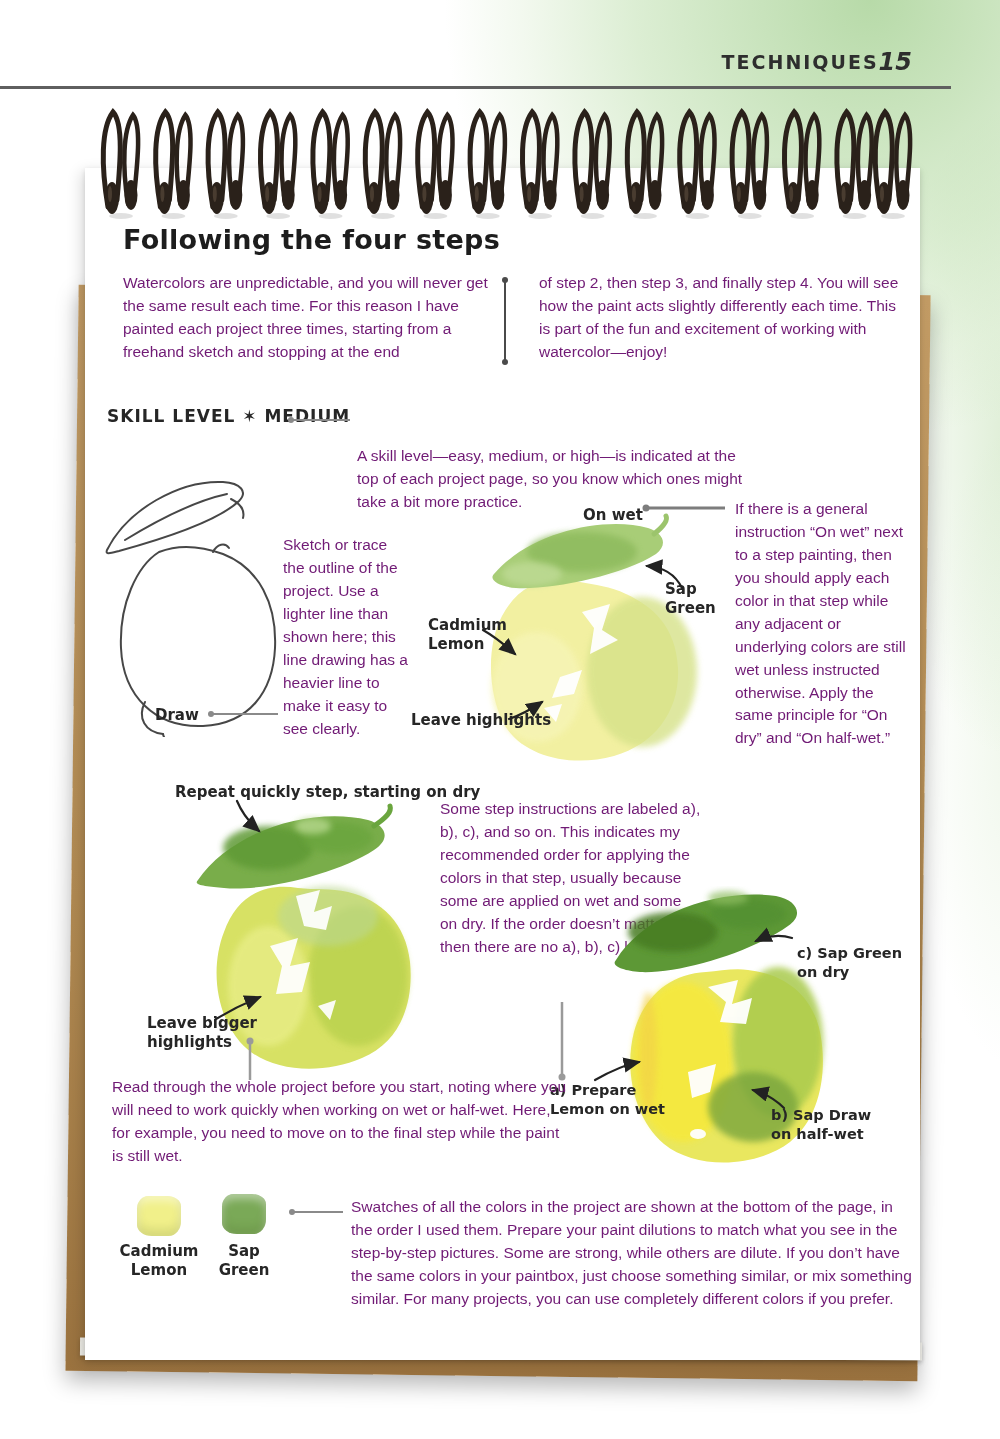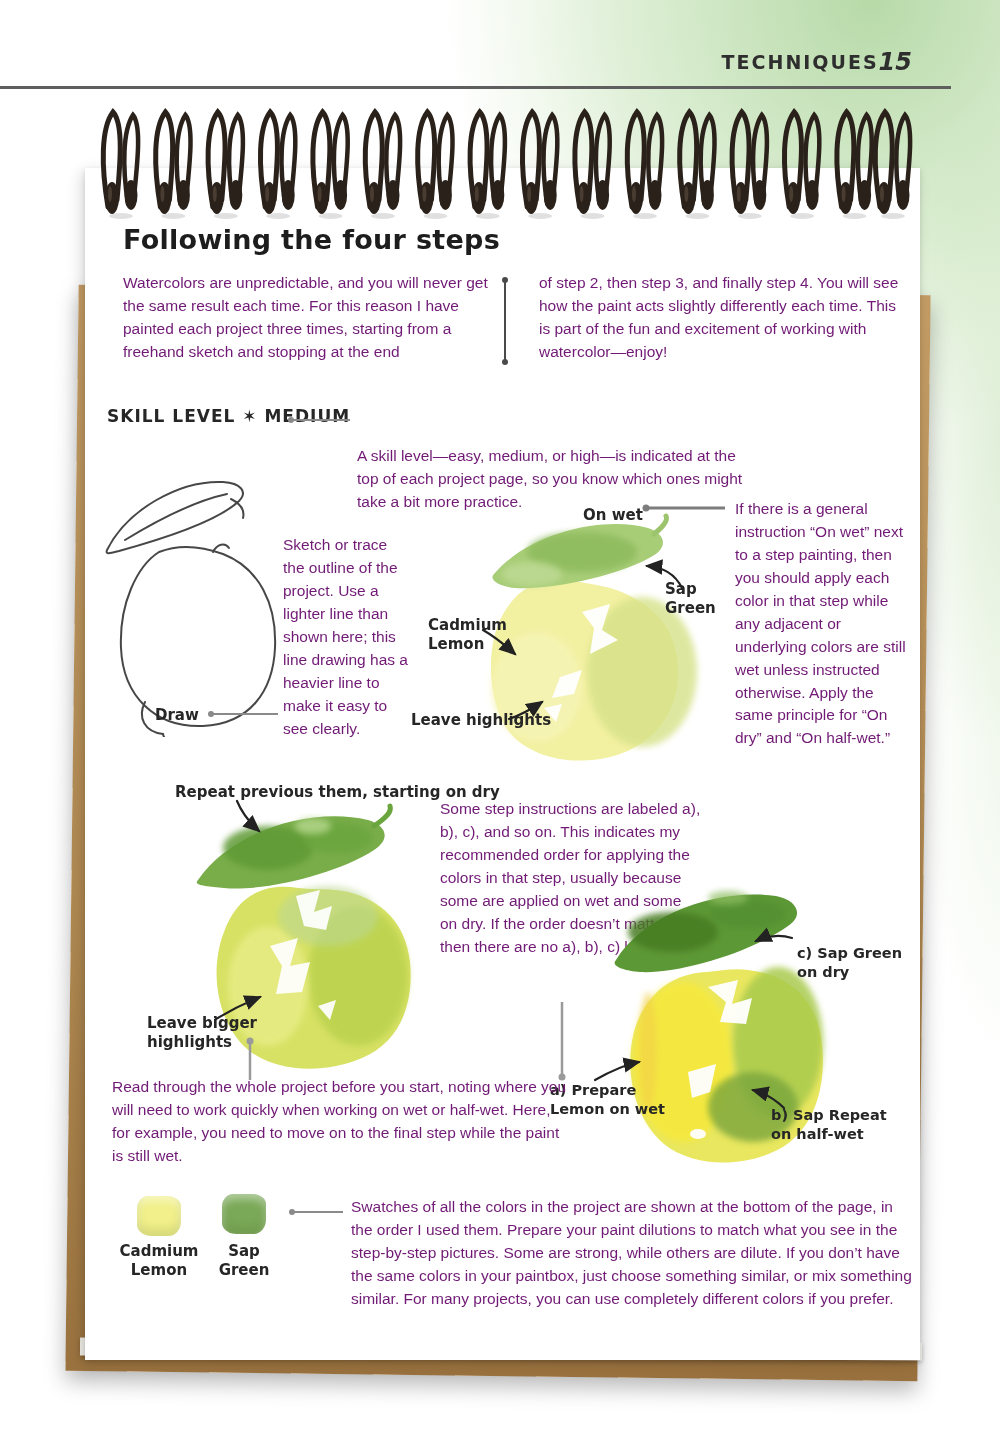--- a/index.html
+++ b/index.html
@@ -124,21 +124,21 @@
     <ellipse cx="90" cy="52" rx="45" ry="22" fill="#5f9a36" opacity=".85" filter="url(#b3)"></ellipse>
     <ellipse cx="160" cy="42" rx="35" ry="16" fill="#6aa53e" opacity=".8" filter="url(#b3)"></ellipse>
     <ellipse cx="135" cy="30" rx="18" ry="8" fill="#b6d88c" opacity=".8" filter="url(#b3)"></ellipse>
     <path d="M196,30 C208,22 214,16 212,10" stroke="#6aa53e" stroke-width="5" fill="none" stroke-linecap="round"></path>
     <g fill="#ffffff" opacity=".93">
       <path d="M118,100 L142,94 L136,116 L154,110 L148,134 L126,130 Z"></path>
       <path d="M92,150 L120,142 L112,170 L132,166 L124,196 L98,198 L104,170 Z"></path>
       <path d="M140,210 L158,204 L152,224 Z"></path>
     </g>
   </svg>
-  <div class="hand abs lbl" style="left:90px;top:615px;white-space:nowrap;">Repeat previous them, starting on dry</div>
+  <div class="hand abs lbl" style="left:90px;top:615px;white-space:nowrap;">Repeat quickly step, starting on dry</div>
   <div class="hand abs lbl pre" style="left:62px;top:846px;">Leave bigger
 highlights</div>
   <div class="note" style="left:355px;top:630px;width:262px;">Some step instructions are labeled a), b), c), and so on. This indicates my recommended order for applying the colors in that step, usually because some are applied on wet and some on dry. If the order doesn’t matter, then there are no a), b), c) labels.</div>
 
   <svg class="abs" style="left:503px;top:704px;" width="265" height="300" viewBox="0 0 265 300">
     <defs>
         <filter id="b4" x="-30%" y="-30%" width="160%" height="160%">
           <feGaussianBlur stdDeviation="3"></feGaussianBlur>
         </filter>
       </defs>
@@ -154,21 +154,21 @@
     <g fill="#ffffff" opacity=".95">
       <path d="M120,115 L150,108 L144,132 L164,126 L158,152 L132,150 L138,130 Z"></path>
       <path d="M100,200 L128,192 L122,220 L104,226 Z"></path>
       <ellipse cx="110" cy="262" rx="8" ry="5"></ellipse>
     </g>
   </svg>
   <div class="hand abs lbl-s pre" style="left:712px;top:740px;margin-top:36px;">c) Sap Green
 on dry</div>
   <div class="hand abs lbl-s pre" style="left:465px;top:913px;">a) Prepare
 Lemon on wet</div>
-  <div class="hand abs lbl-s pre" style="left:686px;top:938px;">b) Sap Repeat
+  <div class="hand abs lbl-s pre" style="left:686px;top:938px;">b) Sap Draw
 on half-wet</div>
 
   <div class="note" style="left:27px;top:908px;width:456px;">Read through the whole project before you start, noting where you will need to work quickly when working on wet or half-wet. Here, for example, you need to move on to the final step while the paint is still wet.</div>
 
   <div class="swatch" style="left: 52px; top: 1028px; background-color: rgb(241, 240, 138);"></div>
   <div class="hand abs lbl pre swatch-label" style="left:32px;top:1074px;">Cadmium
 Lemon</div>
   <div class="swatch" style="left: 137px; top: 1026px; background-color: rgb(122, 169, 87);"></div>
   <div class="hand abs lbl pre swatch-label" style="left:117px;top:1074px;">Sap
 Green</div>

